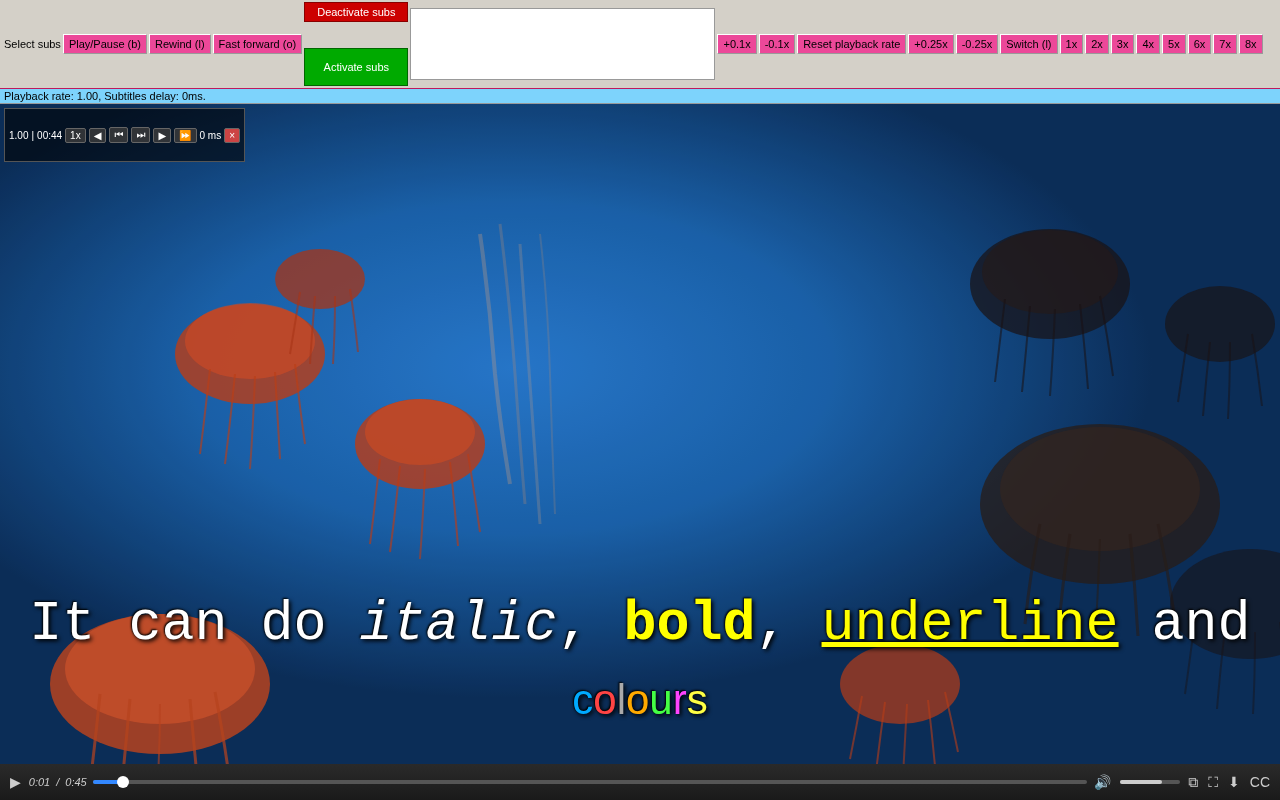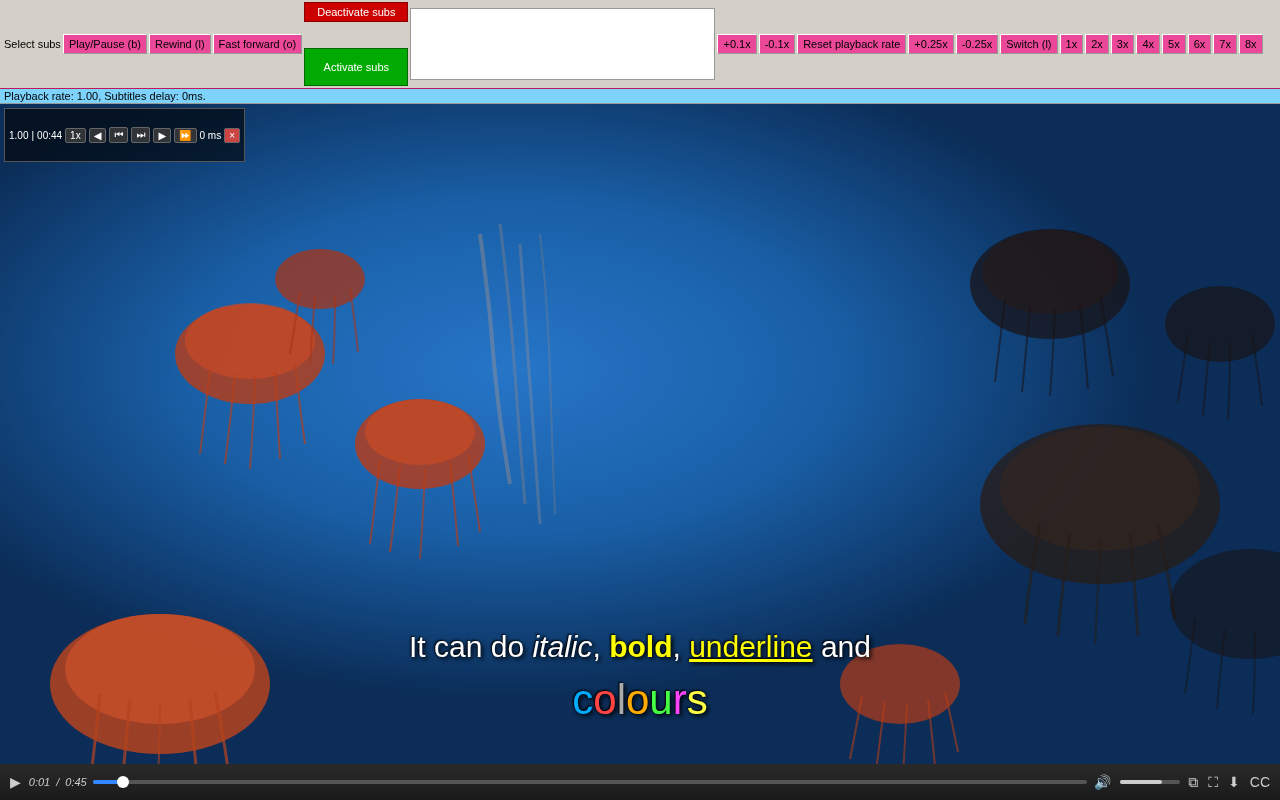--- a/index.html
+++ b/index.html
@@ -87,25 +87,26 @@
     }
 
     .subtitle-overlay {
       position: absolute;
       bottom: 40px;
       width: 100%;
       text-align: center;
     }
 
     .subtitle-line1 {
-      font-size: 30px;
+      font-size: 55px;
       font-weight: normal;
       color: #fff;
       text-shadow: 2px 2px 4px #000, -1px -1px 2px #000;
-      margin-bottom: 12px;
+      margin-bottom: 20px;
+      font-family: Liberation Mono, monospace;
     }
 
     .subtitle-line2 {
       font-size: 42px;
       font-weight: normal;
       color: #fff;
       text-shadow: 2px 2px 4px #000, -1px -1px 2px #000;
     }
 
     .sub-italic { font-style: italic; }

